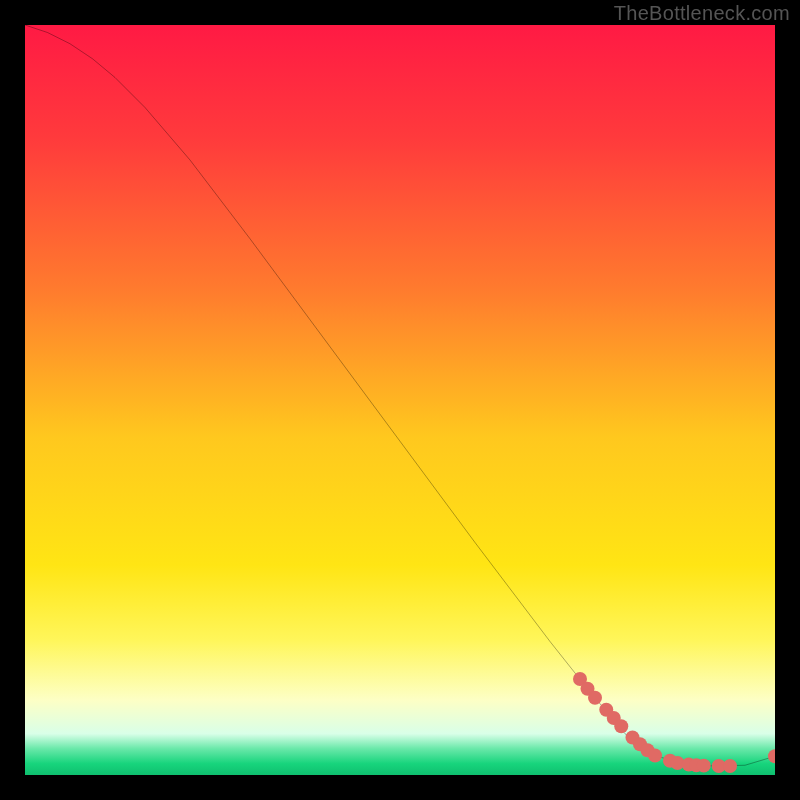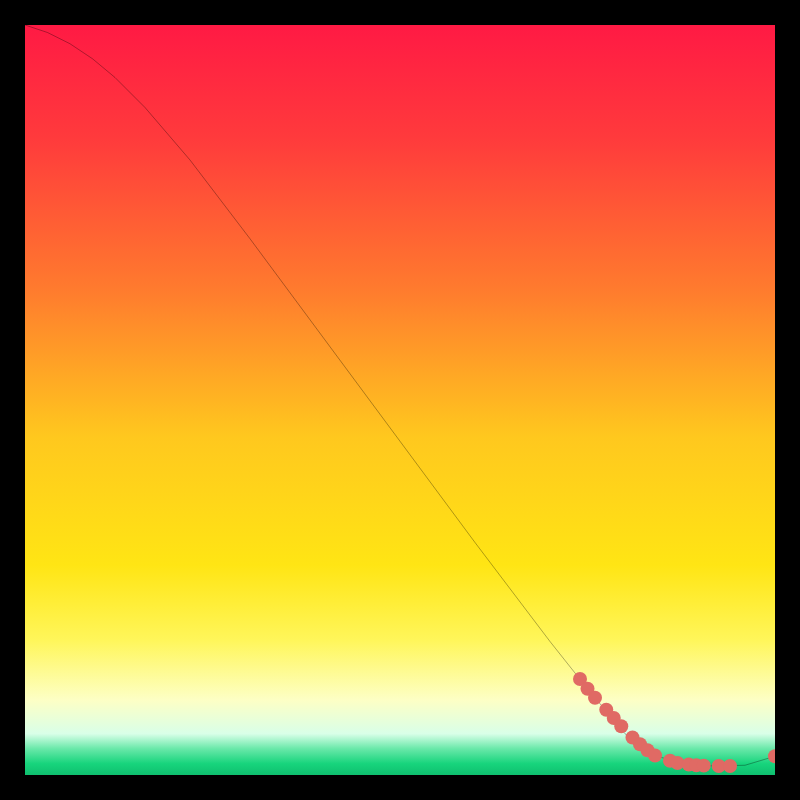--- a/index.html
+++ b/index.html
@@ -32,20 +32,21 @@
     left: 25px;
     width: 750px;
     height: 750px;
     display: block;
   }
 </style>
 </head>
 <body>
 
 <div class="wrapper">
+  <div class="watermark">TheBottleneck.com</div>
 
   <svg class="chart" viewBox="0 0 100 100" preserveAspectRatio="none">
     <defs>
       <linearGradient id="bg-grad" x1="0" y1="0" x2="0" y2="1">
 
       <stop offset="0.00%" stop-color="#ff1a44"></stop>
           <stop offset="15.00%" stop-color="#ff3a3c"></stop>
           <stop offset="35.00%" stop-color="#ff7a2e"></stop>
           <stop offset="55.00%" stop-color="#ffc81e"></stop>
           <stop offset="72.00%" stop-color="#ffe514"></stop>

